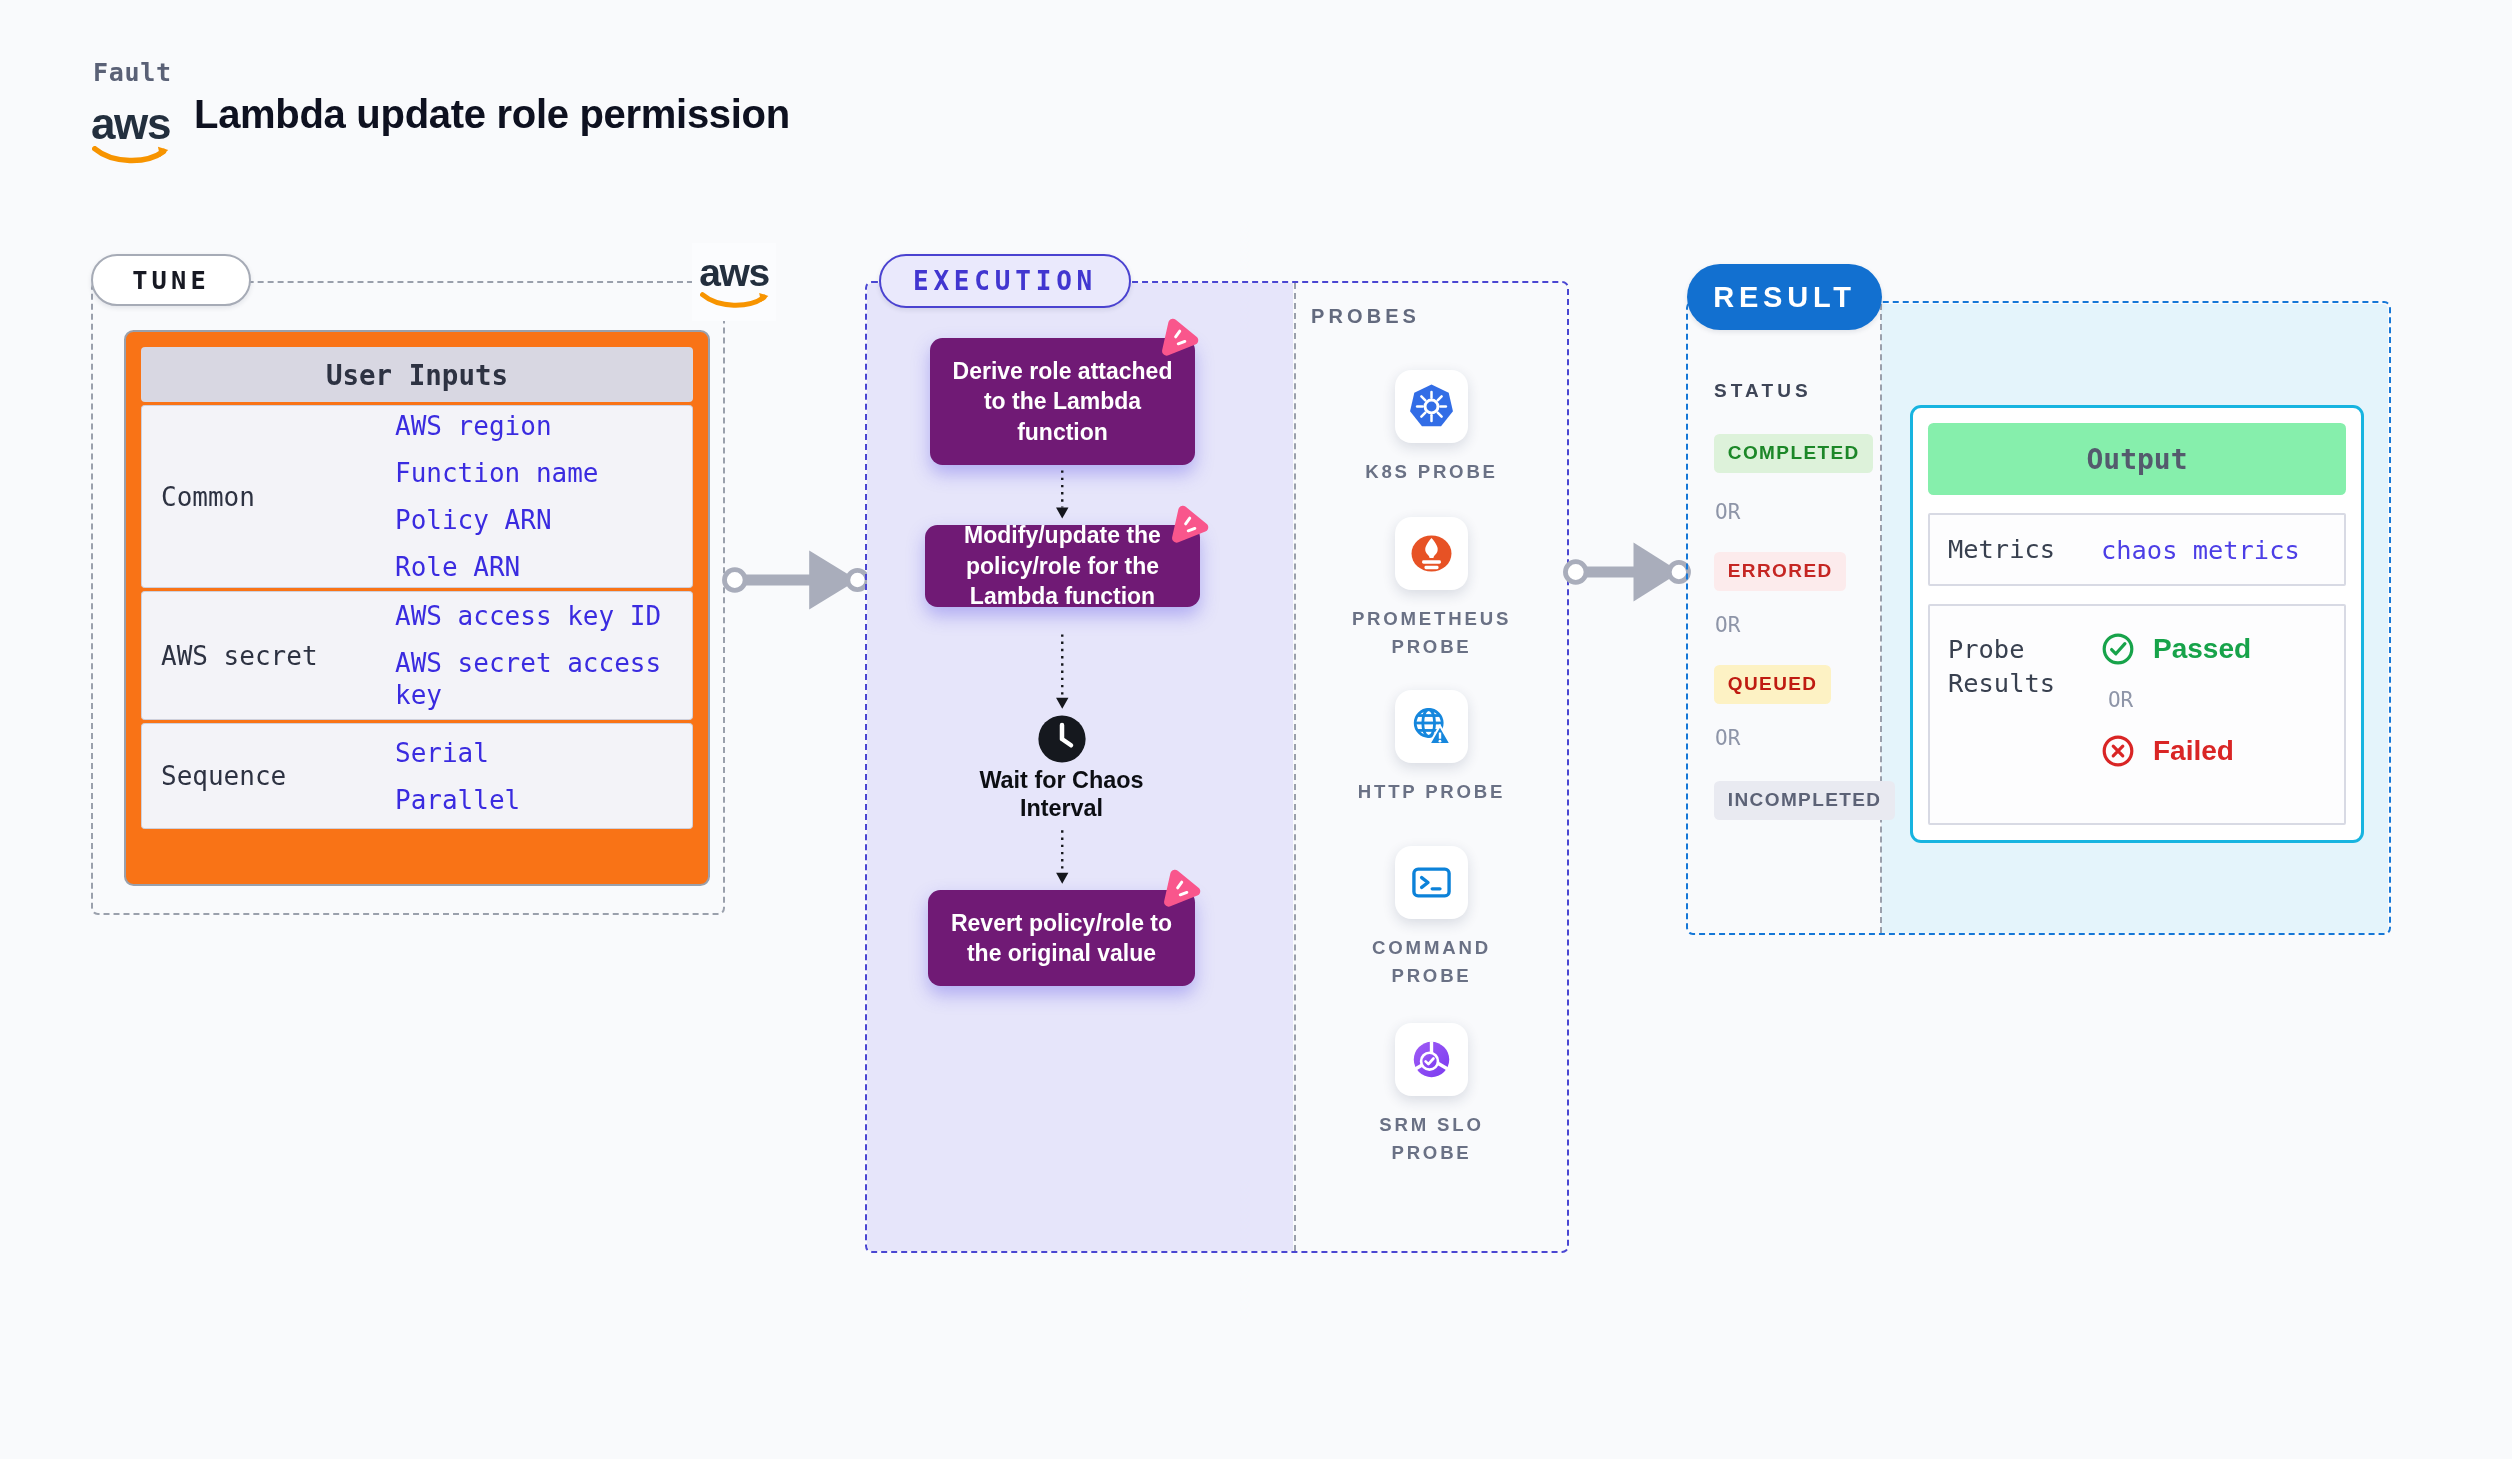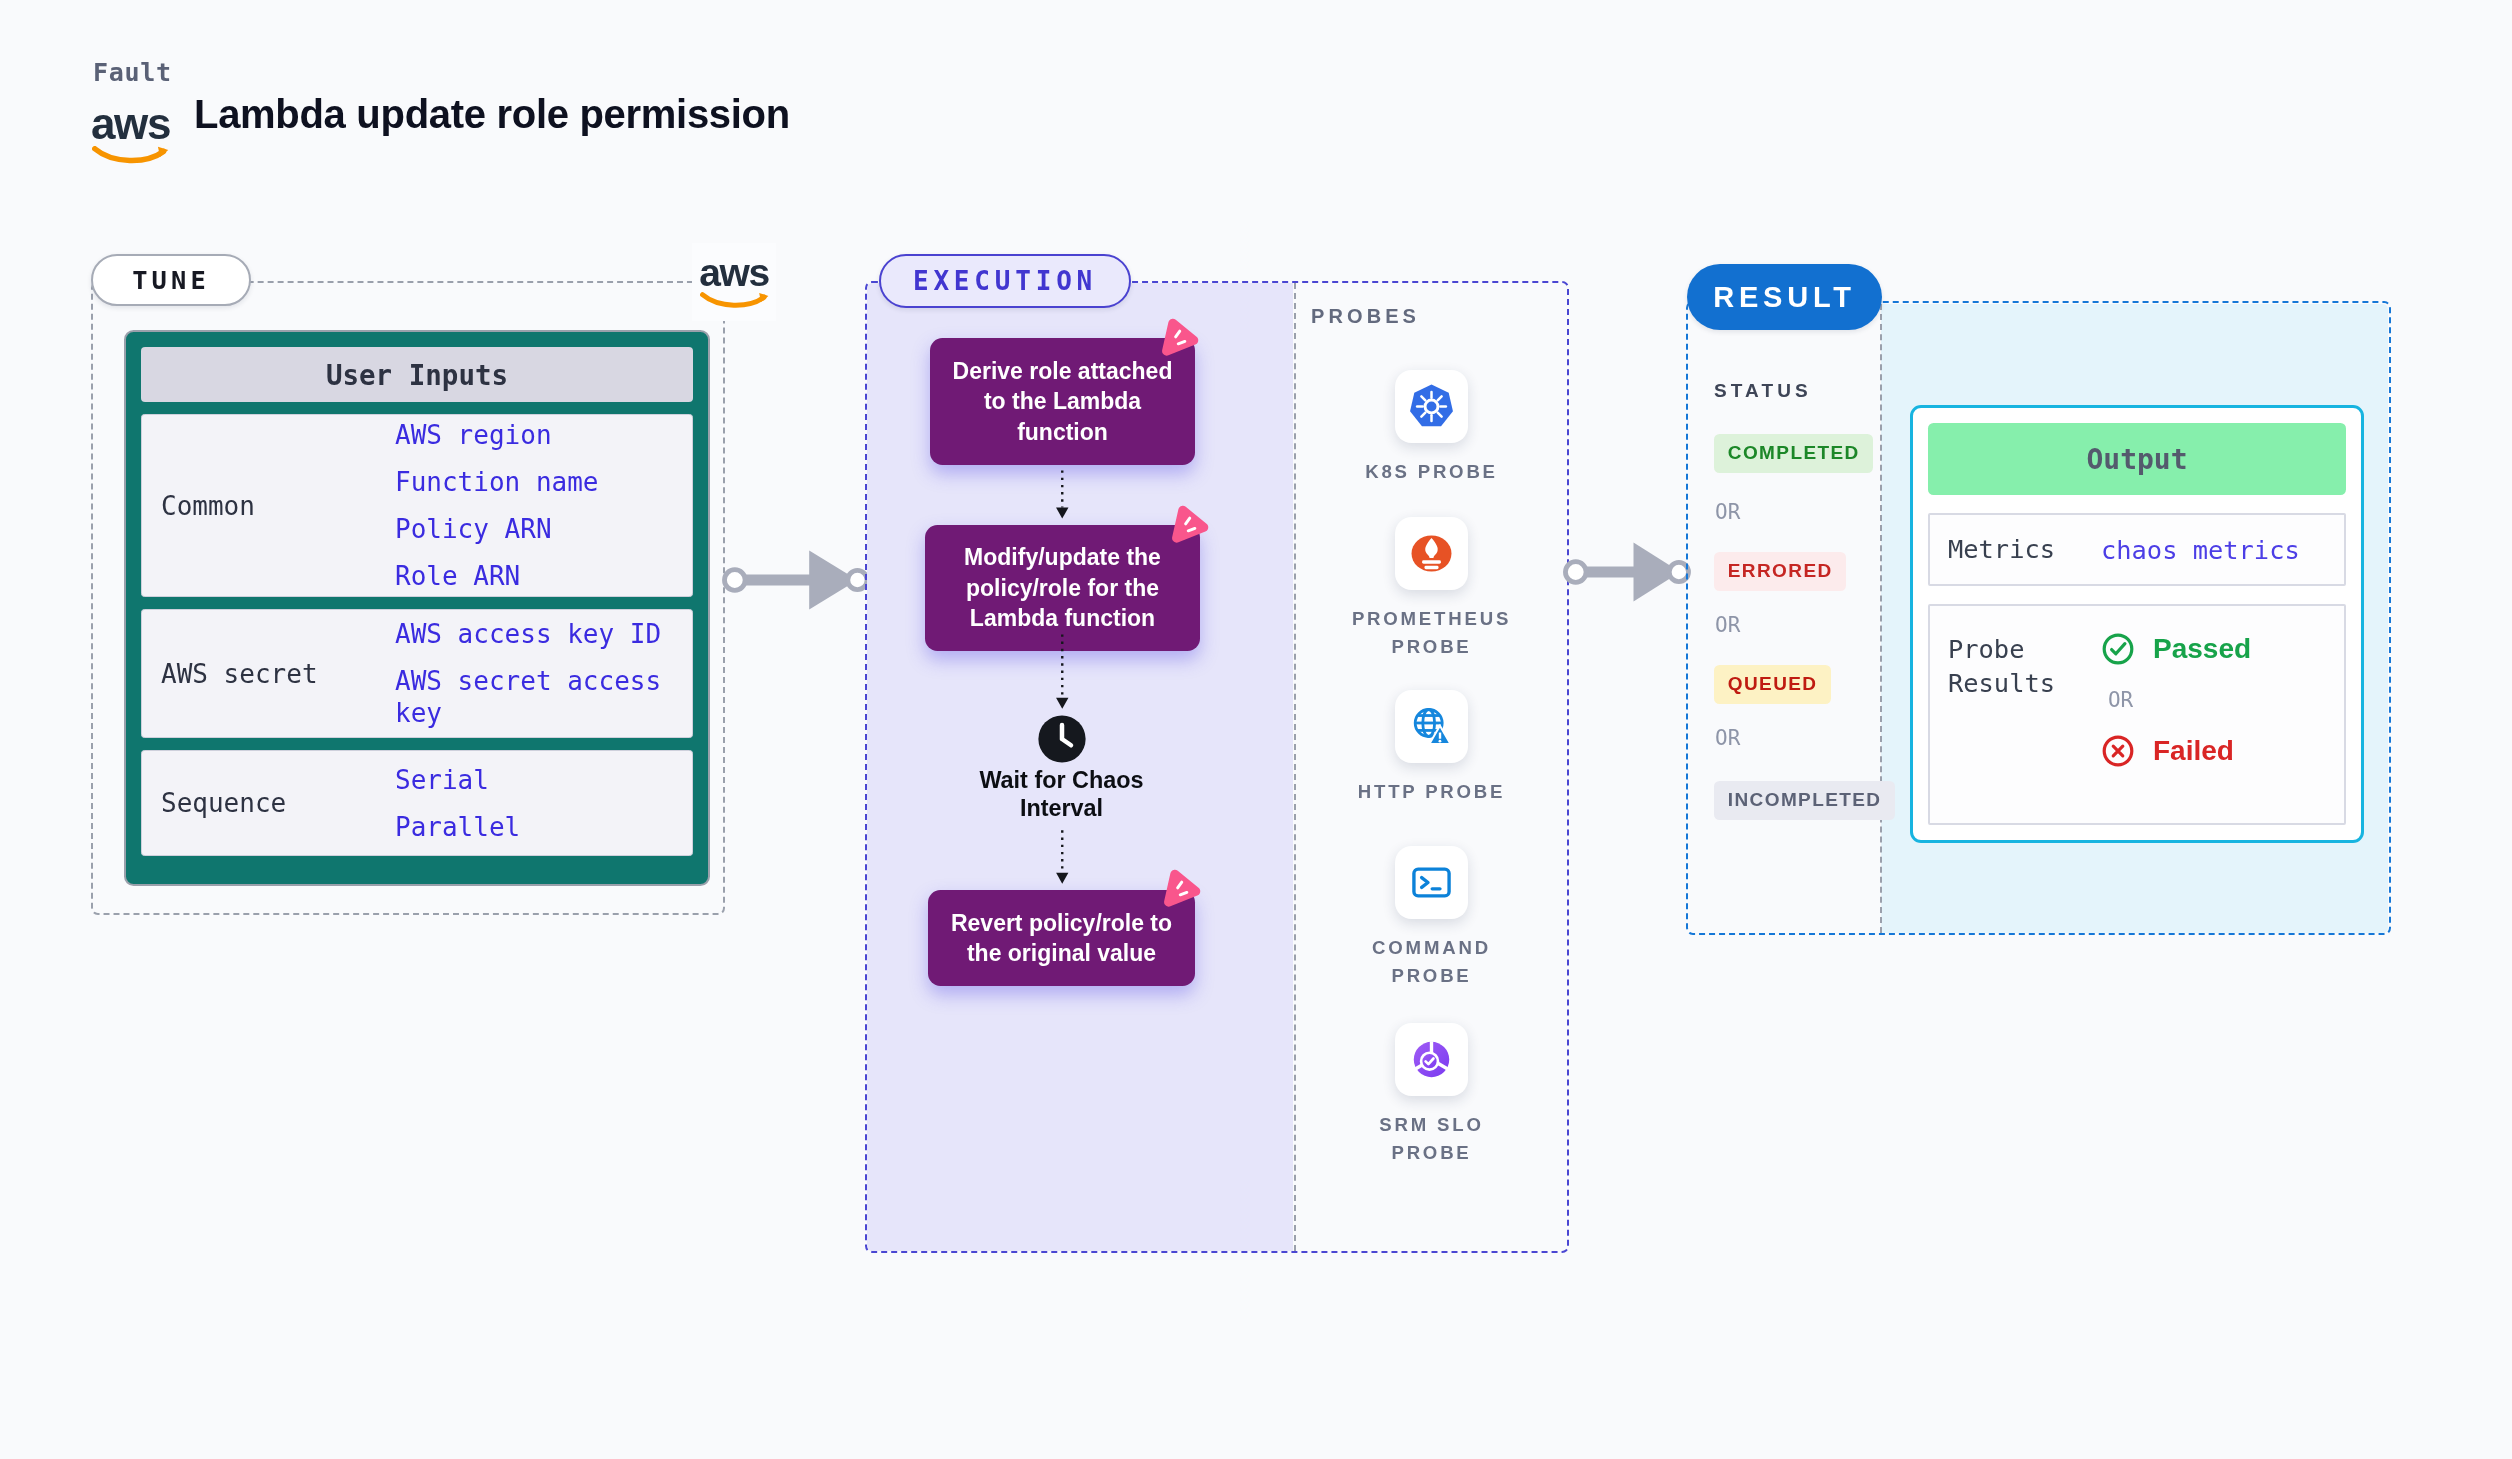--- a/index.html
+++ b/index.html
@@ -32,37 +32,37 @@
   
   .tune-box { left:91px; top:281px; width:634px; height:634px; border:2.1px dashed #9aa0ac; border-radius:6.9px; }
   .exec-box { left:865px; top:281px; width:704px; height:972px; border:2.1px dashed #4a46d2; border-radius:6.9px; }
   .exec-lavender { left:867px; top:283px; width:426px; height:968px; background:#e6e5fa; border-radius:5.5px 0 0 5.5px; }
   .exec-sep { left:1294px; top:283px; width:0; height:968px; border-left:2.1px dashed #9aa0ac; }
   .result-box { left:1686px; top:301px; width:705px; height:634px; border:2.8px dashed #1577d7; border-radius:6.9px; }
   .result-cyan { left:1881px; top:304px; width:507px; height:629px; background:#e4f4fb; border-radius:0 5.5px 5.5px 0; }
   .result-sep { left:1880px; top:304px; width:0; height:629px; border-left:2.1px dashed #9aa0ac; }
 
   
-  .ui-card { left:124px; top:330px; width:586px; height:556px; background:#0f766e; border:2.1px solid #9aa0ab;
-             border-radius:9.6px; padding:15px; display:flex; flex-direction:column; gap:12px; }
+  .ui-card { left:124px; top:330px; width:586px; height:556px; background:#f97316; border:2.1px solid #9aa0ab;
+             border-radius:9.6px; padding:15px; display:flex; flex-direction:column; gap:3px; }
   .ui-header { height:55px; background:#d8d7e2; border-radius:4.1px; display:flex; align-items:center; justify-content:center;
                font-family:"DejaVu Sans Mono", monospace; font-size:27.5px; font-weight:600; color:#2d3242; }
   .ui-row { background:#f3f3f8; border:1.4px solid #ced0dc; border-radius:3.4px; display:flex; align-items:stretch; }
   .ui-row-label { width:253px; display:flex; align-items:center; padding-left:19px;
                   font-family:"DejaVu Sans Mono", monospace; font-size:26px; color:#2d3242; }
   .ui-links { flex:1; display:flex; flex-direction:column; justify-content:center; gap:15px; padding-right:11px; }
   .ui-link { font-family:"DejaVu Sans Mono", monospace; font-size:26px; line-height:32px; color:#3a2be0; cursor:pointer; }
   .row-common { height:183px; } .row-secret { height:129px; } .row-seq { height:106px; }
 
   
   .node { background:#701a75; border-radius:12.4px; color:#fff; font-weight:700; font-size:23px; line-height:1.32;
           display:flex; align-items:center; justify-content:center; text-align:center; padding:6.9px 18px;
           box-shadow:0 8.3px 18px rgba(79,70,229,.35); }
   .node-1 { left:930px; top:338px; width:265px; height:127px; }
-  .node-2 { left:925px; top:525px; width:275px; height:126px; }
+  .node-2 { left:925px; top:525px; width:275px; height:82px; }
   .node-3 { left:928px; top:890px; width:267px; height:96px; }
   .chaos-badge { width:40px; height:40px; }
   .wait-label { left:968px; top:767px; width:187px; text-align:center; font-weight:800; font-size:23.4px;
                 line-height:1.18; color:#0c0e13; }
 
   
   .probes-heading { left:1311px; top:305px; font-size:20px; font-weight:800; letter-spacing:4.1px; color:#636a7e; }
   .probe-item { width:275px; display:flex; flex-direction:column; align-items:center; }
   .probe-card { width:73px; height:73px; background:#ffffff; border-radius:16.5px; box-shadow:0 4.1px 12.4px rgba(30,40,80,.14);
                 display:flex; align-items:center; justify-content:center; }

